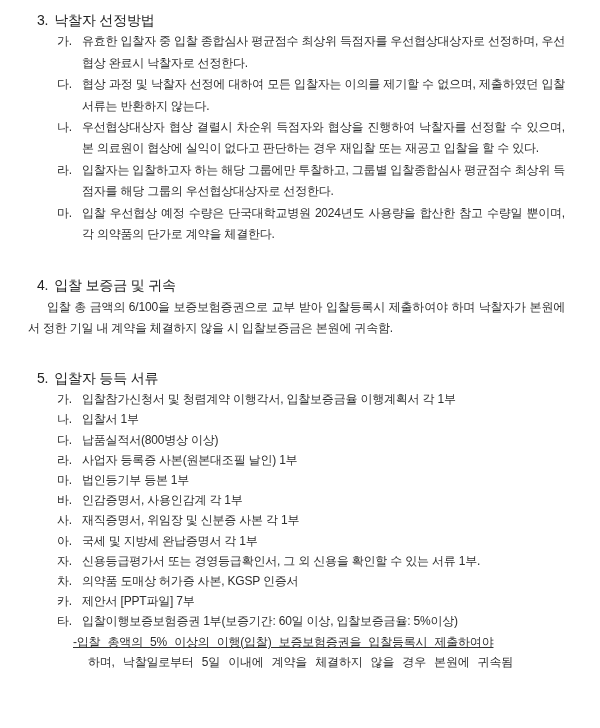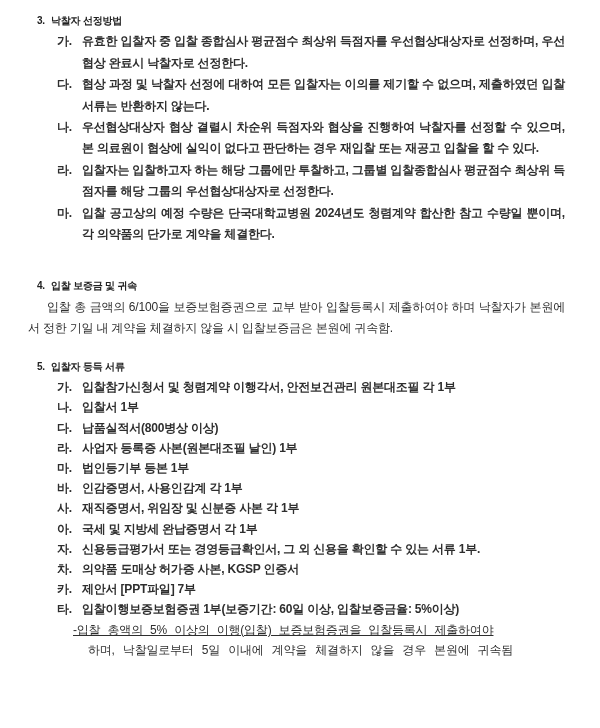--- a/index.html
+++ b/index.html
@@ -19,44 +19,43 @@
   }
   .page {
     box-sizing: border-box;
     width: 600px;
     height: 728px;
     padding: 10px 35px 0 37px;
     background: #ffffff;
   }
   .sec-heading {
     margin: 0;
-    font-size: 10px;
-    font-weight: bold;
+    font-size: 14px;
+    font-weight: normal;
     color: #222222;
     line-height: 21.4px;
     letter-spacing: -0.2px;
   }
   .sec-heading .num { margin-right: 6px; }
   .list { margin: 0; }
   .li {
     margin-left: 20px;
     padding-left: 25px;
     text-indent: -25px;
     text-align: justify;
-    font-weight: bold;
   }
   .lbl {
     display: inline-block;
     width: 25px;
     text-indent: 0;
   }
   .sec3 .li { line-height: 21.4px; }
   .sec5 .li { line-height: 20.2px; }
   .sec4 { margin-top: 30px; }
-  .sec5 { margin-top: 16px; }
+  .sec5 { margin-top: 28px; }
   .par {
     margin: 0 0 0 -9px;
     text-indent: 19px;
     text-align: justify;
     line-height: 21.4px;
   }
   .sub1 {
     margin-left: 36px;
     line-height: 20.2px;
     word-spacing: 4px;
@@ -73,33 +72,33 @@
 
 <div class="page">
 
   <section class="sec3">
     <h3 class="sec-heading"><span class="num">3.</span><span>낙찰자 선정방법</span></h3>
     <div class="list">
       <div class="li"><span class="lbl">가.</span><span>유효한 입찰자 중 입찰 종합심사 평균점수 최상위 득점자를 우선협상대상자로 선정하며, 우선협상 완료시 낙찰자로 선정한다.</span></div>
       <div class="li"><span class="lbl">다.</span><span>협상 과정 및 낙찰자 선정에 대하여 모든 입찰자는 이의를 제기할 수 없으며, 제출하였던 입찰서류는 반환하지 않는다.</span></div>
       <div class="li"><span class="lbl">나.</span><span>우선협상대상자 협상 결렬시 차순위 득점자와 협상을 진행하여 낙찰자를 선정할 수 있으며, 본 의료원이 협상에 실익이 없다고 판단하는 경우 재입찰 또는 재공고 입찰을 할 수 있다.</span></div>
       <div class="li"><span class="lbl">라.</span><span>입찰자는 입찰하고자 하는 해당 그룹에만 투찰하고, 그룹별 입찰종합심사 평균점수 최상위 득점자를 해당 그룹의 우선협상대상자로 선정한다.</span></div>
-      <div class="li"><span class="lbl">마.</span><span>입찰 공고상의 예정 수량은 단국대학교병원 2024년도 청렴계약 합산한 참고 수량일 뿐이며, 각 의약품의 단가로 계약을 체결한다.</span></div>
+      <div class="li"><span class="lbl">마.</span><span>입찰 우선협상 예정 수량은 단국대학교병원 2024년도 사용량을 합산한 참고 수량일 뿐이며, 각 의약품의 단가로 계약을 체결한다.</span></div>
     </div>
   </section>
 
   <section class="sec4">
     <h3 class="sec-heading"><span class="num">4.</span><span>입찰 보증금 및 귀속</span></h3>
     <p class="par">입찰 총 금액의 6/100을 보증보험증권으로 교부 받아 입찰등록시 제출하여야 하며 낙찰자가 본원에서 정한 기일 내 계약을 체결하지 않을 시 입찰보증금은 본원에 귀속함.</p>
   </section>
 
   <section class="sec5">
     <h3 class="sec-heading"><span class="num">5.</span><span>입찰자 등득 서류</span></h3>
     <div class="list">
-      <div class="li"><span class="lbl">가.</span><span>입찰참가신청서 및 청렴계약 이행각서, 안전보건관리 원본대조필 각 1부</span></div>
+      <div class="li"><span class="lbl">가.</span><span>입찰참가신청서 및 청렴계약 이행각서, 입찰보증금율 이행계획서 각 1부</span></div>
       <div class="li"><span class="lbl">나.</span><span>입찰서 1부</span></div>
       <div class="li"><span class="lbl">다.</span><span>납품실적서(800병상 이상)</span></div>
       <div class="li"><span class="lbl">라.</span><span>사업자 등록증 사본(원본대조필 날인) 1부</span></div>
       <div class="li"><span class="lbl">마.</span><span>법인등기부 등본 1부</span></div>
       <div class="li"><span class="lbl">바.</span><span>인감증명서, 사용인감계 각 1부</span></div>
       <div class="li"><span class="lbl">사.</span><span>재직증명서, 위임장 및 신분증 사본 각 1부</span></div>
       <div class="li"><span class="lbl">아.</span><span>국세 및 지방세 완납증명서 각 1부</span></div>
       <div class="li"><span class="lbl">자.</span><span>신용등급평가서 또는 경영등급확인서, 그 외 신용을 확인할 수 있는 서류 1부.</span></div>
       <div class="li"><span class="lbl">차.</span><span>의약품 도매상 허가증 사본, KGSP 인증서</span></div>
       <div class="li"><span class="lbl">카.</span><span>제안서 [PPT파일] 7부</span></div>

